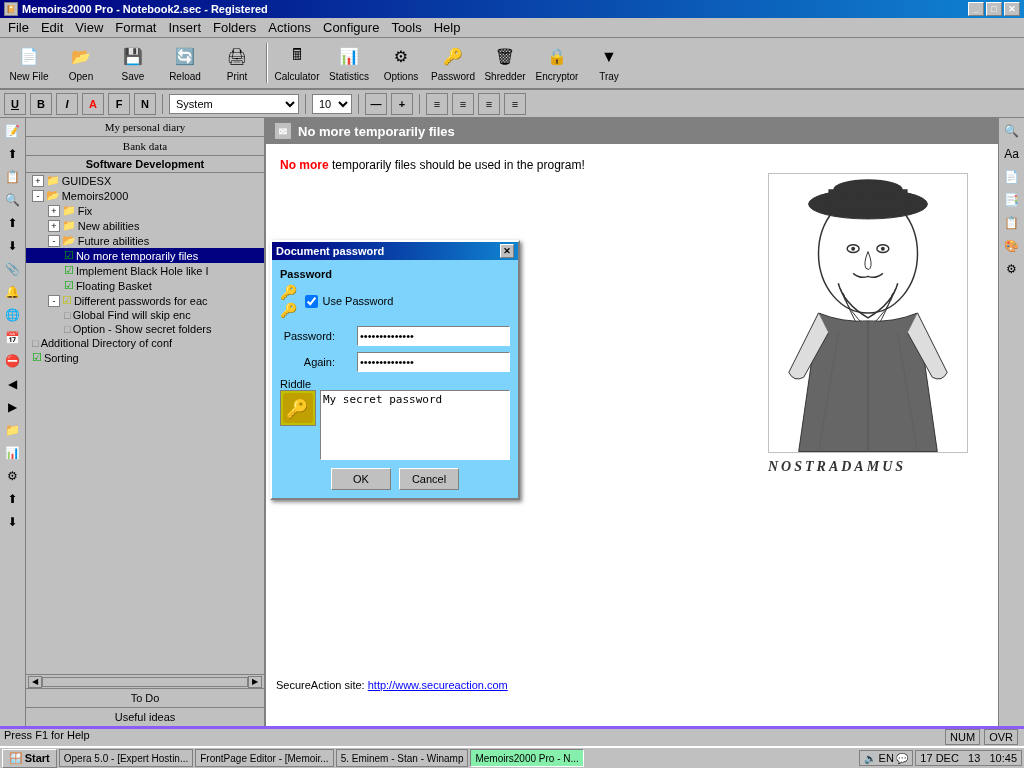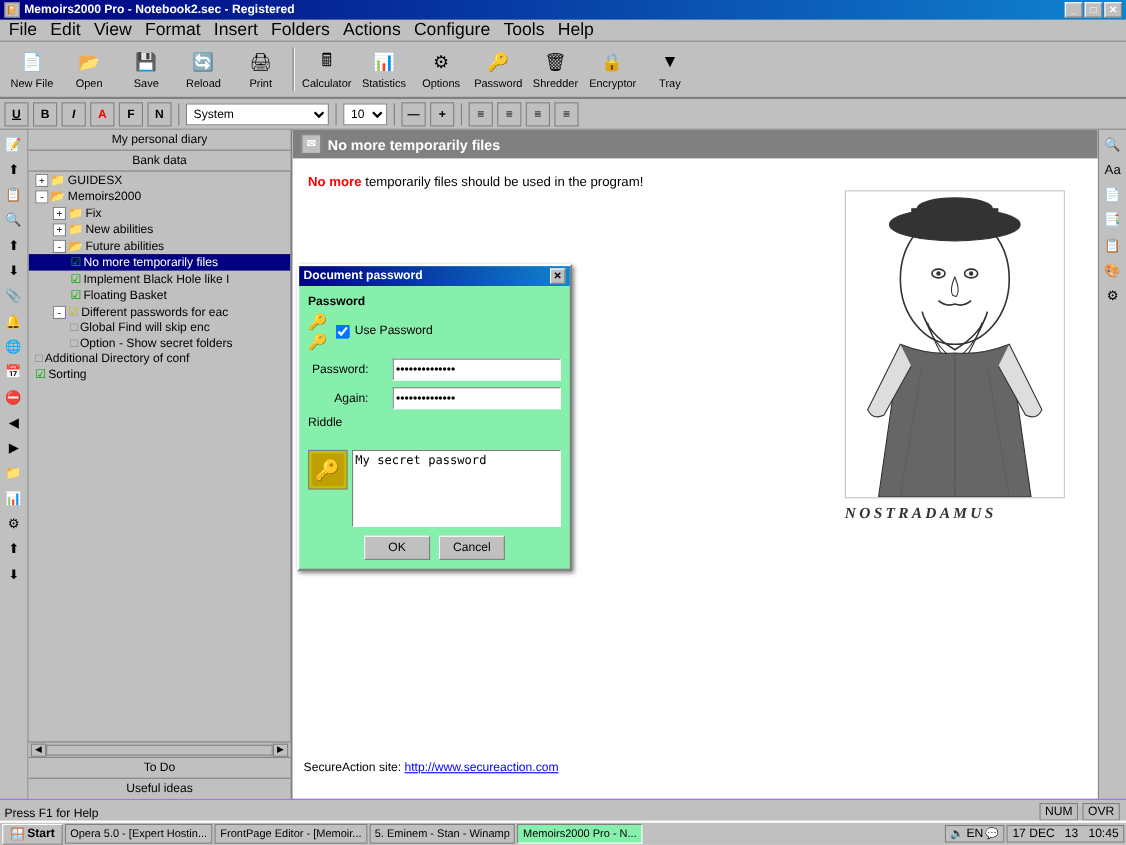--- a/index.html
+++ b/index.html
@@ -7,21 +7,21 @@
 
     
     .title-bar { background: linear-gradient(to right, #000080, #1084d0); color: white; height: 18px; display: flex; align-items: center; justify-content: space-between; padding: 0 4px; font-size: 11px; font-weight: bold; }
     .title-bar-left { display: flex; align-items: center; gap: 4px; }
     .title-bar-icon { width: 14px; height: 14px; background: #c0c0c0; border: 1px solid #808080; font-size: 8px; display: flex; align-items: center; justify-content: center; }
     .title-bar-buttons { display: flex; gap: 2px; }
     .title-btn { width: 16px; height: 14px; background: #c0c0c0; border: 1px solid; border-color: #ffffff #808080 #808080 #ffffff; display: flex; align-items: center; justify-content: center; font-size: 9px; cursor: pointer; }
 
     
     .menu-bar { background: #c0c0c0; height: 20px; display: flex; align-items: center; border-bottom: 1px solid #808080; padding: 0 2px; }
-    .menu-item { padding: 2px 6px; font-size: 16px; cursor: pointer; }
+    .menu-item { padding: 2px 6px; font-size: 13px; cursor: pointer; }
 
     
     .toolbar { background: #c0c0c0; height: 52px; display: flex; align-items: center; padding: 2px 4px; gap: 2px; border-bottom: 2px solid #808080; }
     .toolbar-btn { display: flex; flex-direction: column; align-items: center; justify-content: center; width: 50px; height: 46px; background: #c0c0c0; border: 1px solid transparent; cursor: pointer; font-size: 10px; gap: 2px; }
     .toolbar-separator { width: 2px; height: 40px; border-left: 1px solid #808080; border-right: 1px solid #ffffff; margin: 0 2px; }
     .toolbar-icon { width: 24px; height: 24px; display: flex; align-items: center; justify-content: center; font-size: 16px; }
 
     
     .format-bar { background: #c0c0c0; height: 28px; display: flex; align-items: center; padding: 2px 4px; gap: 4px; border-bottom: 1px solid #808080; }
     .format-btn { width: 22px; height: 22px; background: #c0c0c0; border: 1px solid #808080; display: flex; align-items: center; justify-content: center; font-size: 11px; cursor: pointer; font-weight: bold; }
@@ -30,62 +30,62 @@
 
     
     .main-area { display: flex; height: calc(768px - 18px - 20px - 52px - 28px - 20px - 22px); }
 
     
     .left-sidebar { width: 26px; background: #c0c0c0; border-right: 1px solid #808080; display: flex; flex-direction: column; align-items: center; padding-top: 2px; gap: 1px; overflow: hidden; }
     .sidebar-icon { width: 22px; height: 22px; background: #c0c0c0; display: flex; align-items: center; justify-content: center; font-size: 12px; cursor: pointer; border: 1px solid transparent; }
 
     
     .tree-panel { width: 240px; background: #c0c0c0; border-right: 2px solid #808080; display: flex; flex-direction: column; }
-    .tree-header-items { background: #c0c0c0; }
+    .tree-header-items { background: #c0c0c0; font-family: Liberation Serif, serif; }
     .tree-header-item { text-align: center; padding: 3px; border-bottom: 1px solid #808080; cursor: pointer; }
     .tree-section-title { background: #c0c0c0; padding: 2px 4px; font-weight: bold; text-align: center; border-bottom: 1px solid #808080; }
     .tree-node { display: flex; align-items: center; padding: 1px 2px; cursor: pointer; white-space: nowrap; }
     .tree-node.selected { background: #000080; color: white; }
     .tree-indent { display: inline-block; width: 16px; }
     .tree-expand { display: inline-block; width: 12px; height: 12px; border: 1px solid #808080; text-align: center; line-height: 10px; font-size: 9px; margin-right: 2px; background: white; color: black; }
     .tree-bottom { display: flex; flex-direction: column; }
     .tree-footer-btn { text-align: center; padding: 3px; border-top: 1px solid #808080; cursor: pointer; background: #c0c0c0; }
 
     
     .content-area { flex: 1; background: white; position: relative; overflow: hidden; }
     .content-header { background: #808080; color: white; padding: 4px 8px; display: flex; align-items: center; gap: 6px; font-size: 13px; font-weight: bold; }
     .content-header-icon { width: 18px; height: 18px; background: #c0c0c0; border: 1px solid #808080; display: flex; align-items: center; justify-content: center; font-size: 10px; }
     .content-body { padding: 14px; font-size: 12px; }
     .content-highlight { color: red; font-weight: bold; }
 
     
     .right-sidebar { width: 26px; background: #c0c0c0; border-left: 1px solid #808080; display: flex; flex-direction: column; align-items: center; padding-top: 2px; gap: 1px; }
 
     
-    .status-bar { height: 20px; background: #c0c0c0; border-top: 1px solid #8b5cf6; display: flex; align-items: flex-end; padding: 0 4px; font-size: 11px; }
+    .status-bar { height: 20px; background: #c0c0c0; border-top: 3px solid #8b5cf6; display: flex; align-items: flex-start; padding: 0 4px; font-size: 11px; }
     .status-section { border: 1px solid #808080; padding: 0 4px; height: 16px; display: flex; align-items: center; margin-right: 2px; }
 
     
     .taskbar { height: 22px; background: #c0c0c0; border-top: 2px solid #ffffff; display: flex; align-items: center; padding: 0 2px; gap: 2px; position: absolute; bottom: 0; width: 100%; }
     .taskbar-start { background: #c0c0c0; border: 1px solid; border-color: #ffffff #808080 #808080 #ffffff; padding: 2px 6px; font-size: 11px; font-weight: bold; cursor: pointer; display: flex; align-items: center; gap: 2px; }
     .taskbar-btn { background: #c0c0c0; border: 1px solid #808080; padding: 1px 4px; font-size: 10px; cursor: pointer; height: 18px; display: flex; align-items: center; max-width: 140px; overflow: hidden; white-space: nowrap; }
     .taskbar-btn.active { border-color: #808080 #ffffff #ffffff #808080; background: #86efac; }
     .taskbar-right { margin-left: auto; display: flex; align-items: center; gap: 2px; }
     .taskbar-clock { background: #c0c0c0; border: 1px solid #808080; padding: 1px 4px; font-size: 11px; }
-    .dialog { position: absolute; top: 240px; left: 270px; width: 250px; background: #86efac; border: 2px solid; border-color: #ffffff #808080 #808080 #ffffff; box-shadow: 2px 2px 4px rgba(0,0,0,0.5); }
+    .dialog { position: absolute; top: 240px; left: 270px; width: 250px; background: #7dd3fc; border: 2px solid; border-color: #ffffff #808080 #808080 #ffffff; box-shadow: 2px 2px 4px rgba(0,0,0,0.5); }
     .dialog-title { background: linear-gradient(to right, #000080, #1084d0); color: white; padding: 2px 4px; font-size: 11px; font-weight: bold; display: flex; justify-content: space-between; align-items: center; height: 18px; }
     .dialog-close { width: 14px; height: 14px; background: #c0c0c0; border: 1px solid; border-color: #ffffff #808080 #808080 #ffffff; display: flex; align-items: center; justify-content: center; font-size: 9px; cursor: pointer; color: black; }
     .dialog-content { padding: 8px; }
     .dialog-section-label { font-weight: bold; margin-bottom: 4px; font-size: 11px; }
     .dialog-row { display: flex; align-items: center; margin-bottom: 6px; gap: 22px; }
     .dialog-label { width: 55px; font-size: 11px; text-align: right; }
     .dialog-input { flex: 1; height: 20px; border: 1px solid; border-color: #808080 #ffffff #ffffff #808080; background: white; font-size: 11px; padding: 1px 2px; }
     .dialog-checkbox { margin-right: 4px; }
     .riddle-section { margin-top: 4px; }
-    .riddle-label { font-size: 11px; margin-bottom: 19px; }
+    .riddle-label { font-size: 11px; margin-bottom: 0; }
     .riddle-row { display: flex; gap: 4px; }
     .riddle-icon { width: 36px; height: 36px; background: #c0c000; border: 1px solid #808080; display: flex; align-items: center; justify-content: center; font-size: 20px; }
     .riddle-textarea { flex: 1; height: 70px; border: 1px solid; border-color: #808080 #ffffff #ffffff #808080; background: white; font-size: 11px; padding: 2px; resize: none; }
     .dialog-buttons { display: flex; justify-content: center; gap: 8px; margin-top: 8px; }
     .dialog-btn { width: 60px; height: 22px; background: #c0c0c0; border: 1px solid; border-color: #ffffff #808080 #808080 #ffffff; font-size: 11px; cursor: pointer; display: flex; align-items: center; justify-content: center; }
 
     
     .tree-scroll-container { overflow: auto; flex: 1; }
     .tree-scroll-container::-webkit-scrollbar { width: 14px; height: 14px; }
     .tree-scroll-container::-webkit-scrollbar-track { background: #c0c0c0; }
@@ -232,20 +232,21 @@
     <div class="sidebar-icon">⚙</div>
     <div class="sidebar-icon">⬆</div>
     <div class="sidebar-icon">⬇</div>
   </div>
 
   <div class="tree-panel">
     <div class="tree-header-items">
       <div class="tree-header-item">My personal diary</div>
       <div class="tree-header-item">Bank data</div>
     </div>
+    <div class="tree-section-title">Software Development</div>
 
     <div class="tree-scroll-container">
 
       <div class="tree-node">
         <span class="tree-indent" style="width:4px;"></span>
         <span class="tree-expand">+</span>
         <span style="color:#c0c000; margin-right:2px;">📁</span>
         <span>GUIDESX</span>
       </div>
 
@@ -381,21 +382,21 @@
         <path d="M130 160 L150 280" stroke="#555" stroke-width="0.5"></path>
 
         <path d="M50 140 L20 200 Q25 210 35 205 L60 160" fill="#ddd" stroke="#333" stroke-width="1"></path>
         <path d="M150 140 L180 200 Q175 210 165 205 L140 160" fill="#ddd" stroke="#333" stroke-width="1"></path>
 
         <text x="100" y="272" font-family="serif" font-size="7" fill="#666" text-anchor="middle">17 DEC</text>
       </svg>
       <div style="font-size:14px; font-weight:bold; letter-spacing:3px; margin-top:4px; color:#333; font-family: serif;">NOSTRADAMUS</div>
     </div>
 
-    <div style="position:absolute; bottom:22px; left:10px; font-size:11px;">
+    <div style="position:absolute; bottom:35px; left:10px; font-size:11px;">
       <span>SecureAction site:</span>
       <a href="#" style="color:blue;">http://www.secureaction.com</a>
     </div>
   </div>
 
   <div class="right-sidebar">
     <div class="sidebar-icon">🔍</div>
     <div class="sidebar-icon">Aa</div>
     <div class="sidebar-icon">📄</div>
     <div class="sidebar-icon">📑</div>

